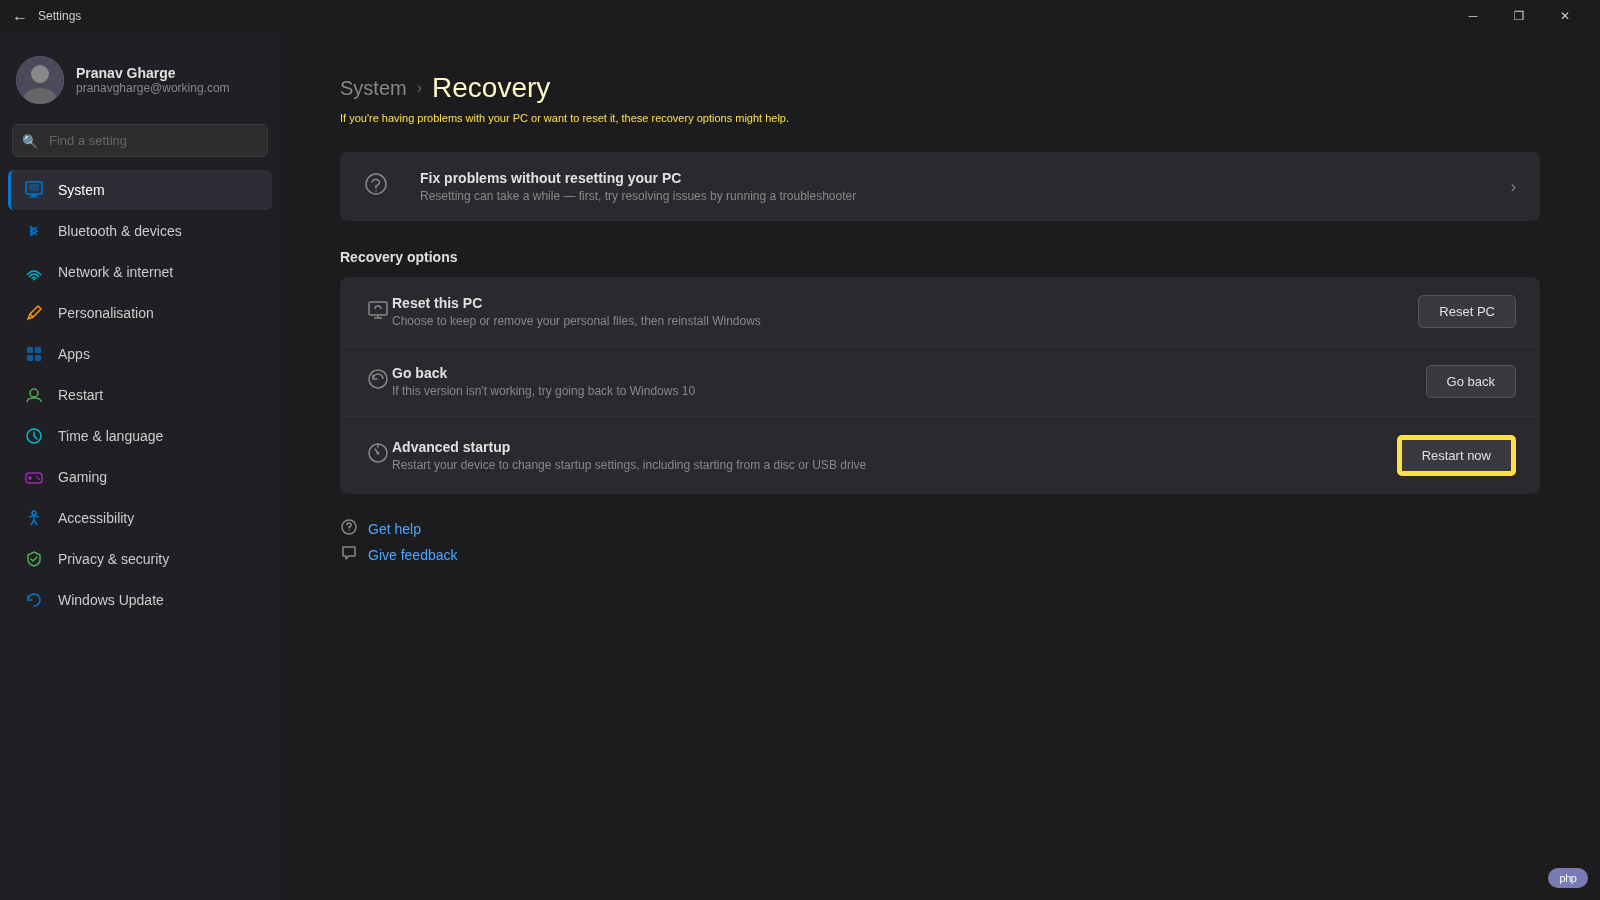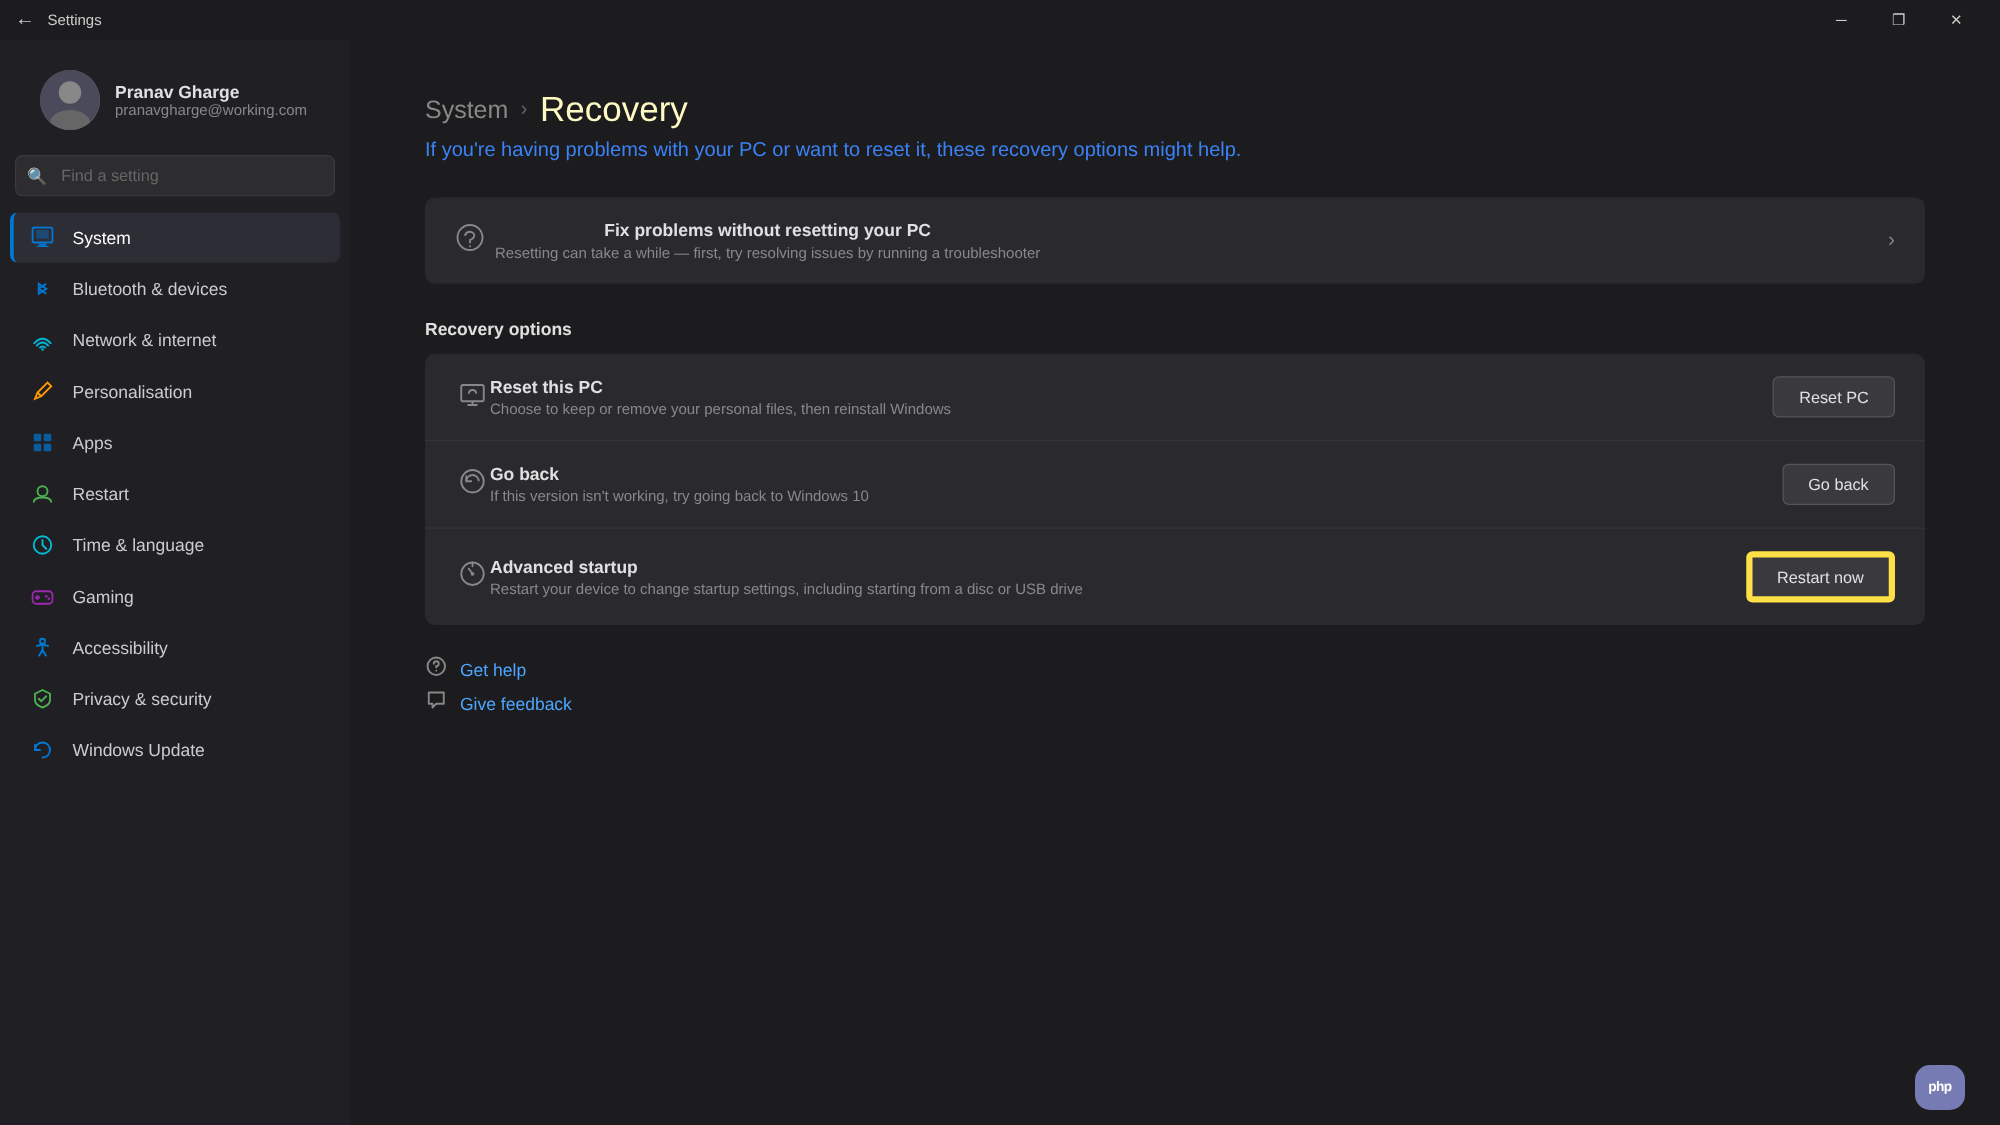--- a/index.html
+++ b/index.html
@@ -60,21 +60,21 @@
       background: #202024;
       flex-shrink: 0;
       display: flex;
       flex-direction: column;
       padding-top: 8px;
       overflow-y: auto;
     }
     .user-profile {
       display: flex;
       align-items: center;
-      padding: 16px 32px 20px;
+      padding: 16px 16px 20px;
       gap: 12px;
     }
     .avatar {
       width: 48px;
       height: 48px;
       border-radius: 50%;
       background: linear-gradient(135deg, #555 0%, #888 100%);
       flex-shrink: 0;
       overflow: hidden;
       display: flex;
@@ -172,35 +172,34 @@
     .breadcrumb-sep {
       color: #666;
       font-size: 16px;
     }
     .breadcrumb-current {
       font-size: 28px;
       font-weight: 400;
       color: #fef9c3;
     }
     .page-subtitle {
-      font-size: 16px;
-      color: #3b82f6;
+      font-size: 11px;
+      color: #fde047;
       margin-bottom: 28px;
     }
 
     .fix-problems-card {
       background: #2a2a2e;
       border-radius: 8px;
       padding: 18px 24px;
       display: flex;
       align-items: center;
-      gap: 8px;
+      gap: 32px;
       margin-bottom: 28px;
       cursor: pointer;
-      text-align: center;
     }
     .fix-problems-icon {
       font-size: 22px;
       color: #888;
       flex-shrink: 0;
     }
     .fix-problems-text .title {
       font-size: 14px;
       font-weight: 600;
       color: #e0e0e0;
@@ -289,30 +288,30 @@
     }
     .help-link-icon {
       font-size: 16px;
       color: #888;
     }
 
     
     .php-badge {
       position: absolute;
       bottom: 12px;
-      right: 28px;
+      right: 12px;
       width: 40px;
-      height: 36px;
+      height: 20px;
       background: #777bb3;
       border-radius: 12px;
       display: flex;
       align-items: center;
       justify-content: center;
       font-size: 11px;
-      font-weight: bold;
+      font-weight: normal;
       color: white;
       letter-spacing: -0.5px;
     }
   </style>
 </head>
 <body>
 
 <div class="titlebar">
   <span style="font-size:16px; cursor:pointer; color:#ccc; margin-right:6px;">←</span>
   <span class="titlebar-title">Settings</span>

